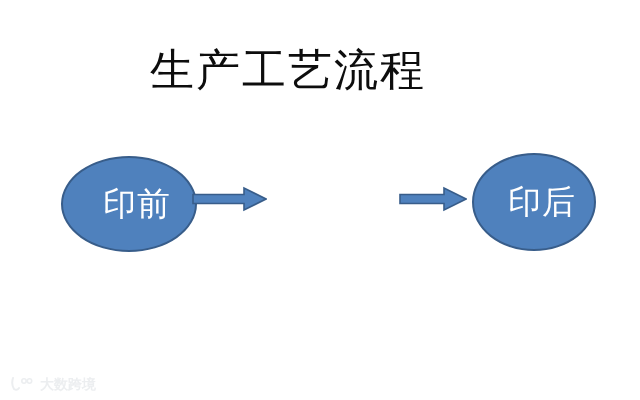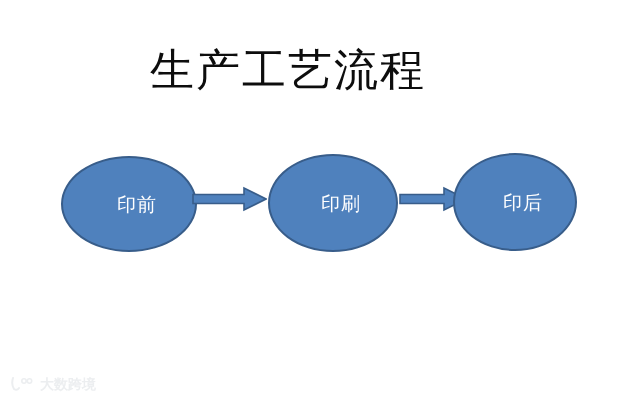--- a/index.html
+++ b/index.html
@@ -57,31 +57,31 @@
     background: #4f81bd;
     border: 2px solid #385d8a;
     box-sizing: border-box;
     display: flex;
     align-items: center;
     justify-content: center;
   }
   .node-label {
     color: #ffffff;
     font-family: "DejaVu Serif", "Liberation Serif", serif;
-    font-size: 19px;
+    font-size: 33px;
     line-height: 30px;
     letter-spacing: 1px;
     white-space: nowrap;
     user-select: none;
     margin-left: 16px;
   }
 
   #node-0 { left: 61px;  top: 4px;  width: 136px; height: 96px; }
   #node-1 { left: 268px; top: 2px;  width: 130px; height: 98px; }
-  #node-2 { left: 453px; top: 1px;  width: 124px; height: 98px; }
+  #node-2 { left: 472px; top: 1px;  width: 124px; height: 98px; }
 
   
   .arrow {
     position: absolute;
     top: 34px;
   }
   .arrow svg { display: block; }
 
   #arrow-0 { left: 192px; width: 75px; height: 26px; }
   #arrow-1 { left: 399px; width: 68px; height: 26px; }
@@ -119,23 +119,20 @@
     <div class="node" id="node-0">
       <span class="node-label">印前</span>
     </div>
 
     <div class="arrow" id="arrow-0">
       <svg width="75" height="26" viewBox="0 0 75 26" xmlns="http://www.w3.org/2000/svg">
         <polygon points="1,8.5 52,8.5 52,2 74,13 52,24 52,17.5 1,17.5" fill="#4f81bd" stroke="#385d8a" stroke-width="1.6" stroke-linejoin="miter"></polygon>
       </svg>
     </div>
 
-    <div class="node" id="node-1">
-      <span class="node-label">印刷</span>
-    </div>
 
     <div class="arrow" id="arrow-1">
       <svg width="68" height="26" viewBox="0 0 68 26" xmlns="http://www.w3.org/2000/svg">
         <polygon points="1,8.5 45,8.5 45,2 67,13 45,24 45,17.5 1,17.5" fill="#4f81bd" stroke="#385d8a" stroke-width="1.6" stroke-linejoin="miter"></polygon>
       </svg>
     </div>
 
     <div class="node" id="node-2">
       <span class="node-label">印后</span>
     </div>

